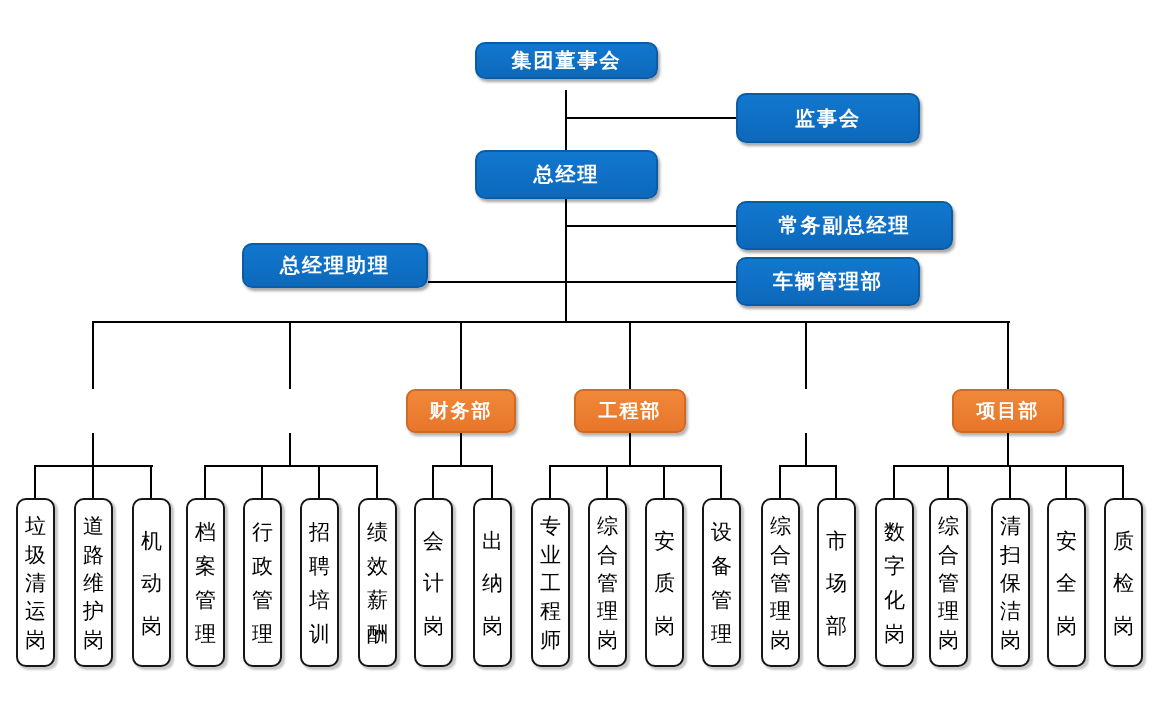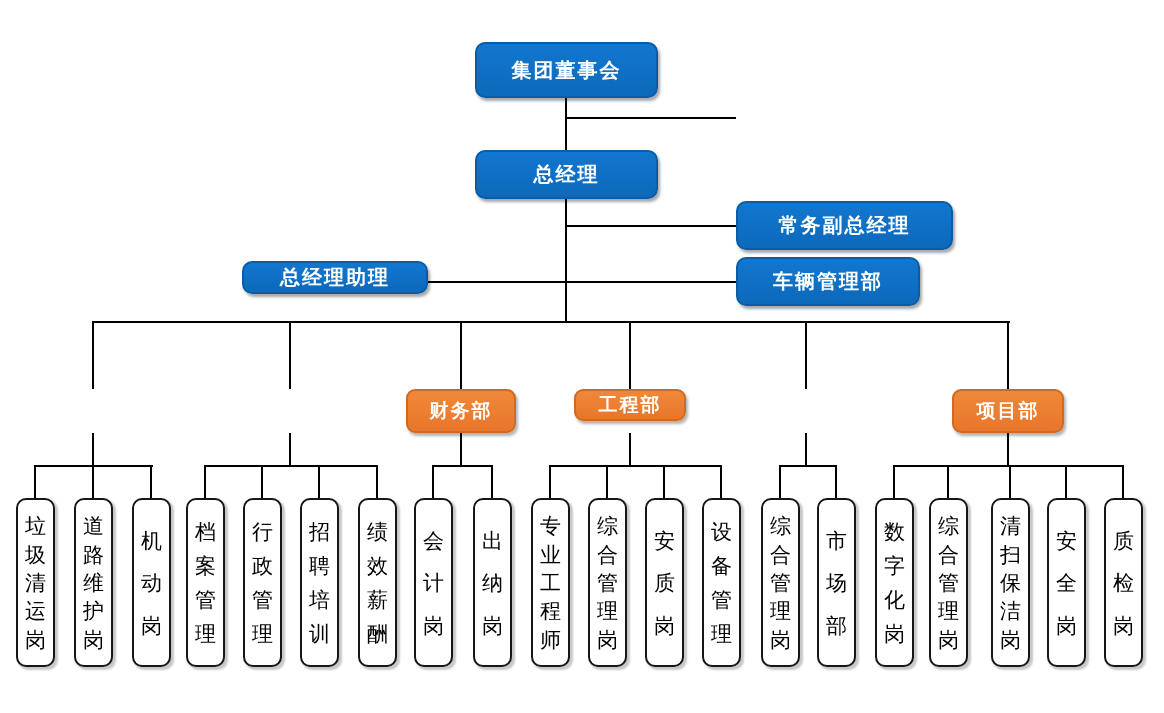--- a/index.html
+++ b/index.html
@@ -68,40 +68,43 @@
   <div class="line" style="left:663px;top:465px;width:2px;height:33px;"></div>
   <div class="line" style="left:720px;top:465px;width:2px;height:33px;"></div>
   <div class="line" style="left:779px;top:465px;width:2px;height:33px;"></div>
   <div class="line" style="left:835px;top:465px;width:2px;height:33px;"></div>
   <div class="line" style="left:893px;top:465px;width:2px;height:33px;"></div>
   <div class="line" style="left:947px;top:465px;width:2px;height:33px;"></div>
   <div class="line" style="left:1009px;top:465px;width:2px;height:33px;"></div>
   <div class="line" style="left:1065px;top:465px;width:2px;height:33px;"></div>
   <div class="line" style="left:1122px;top:465px;width:2px;height:33px;"></div>
 
-  <div class="node blue" style="left:475px;top:42px;width:183px;height:56px;">
+  <div class="node blue" style="left:475px;top:42px;width:183px;height:37px;">
     <span class="lbl">集团董事会</span>
+  </div>
+  <div class="node blue" style="left:736px;top:93px;width:184px;height:50px;">
+    <span class="lbl">监事会</span>
   </div>
   <div class="node blue" style="left:475px;top:150px;width:183px;height:49px;">
     <span class="lbl">总经理</span>
   </div>
   <div class="node blue" style="left:736px;top:201px;width:217px;height:49px;">
     <span class="lbl">常务副总经理</span>
   </div>
-  <div class="node blue" style="left:242px;top:261px;width:186px;height:33px;">
+  <div class="node blue" style="left:242px;top:243px;width:186px;height:45px;">
     <span class="lbl">总经理助理</span>
   </div>
   <div class="node blue" style="left:736px;top:257px;width:184px;height:49px;">
     <span class="lbl">车辆管理部</span>
   </div>
 
   <div class="node orange" style="left:406px;top:389px;width:110px;height:44px;">
     <span class="lbl">财务部</span>
   </div>
-  <div class="node orange" style="left:574px;top:389px;width:112px;height:32px;">
+  <div class="node orange" style="left:574px;top:389px;width:112px;height:44px;">
     <span class="lbl">工程部</span>
   </div>
   <div class="node orange" style="left:952px;top:389px;width:112px;height:44px;">
     <span class="lbl">项目部</span>
   </div>
 
   <div class="post" style="left:16px;">
     <div class="post-label">
         <span>垃</span>
         <span>圾</span>

